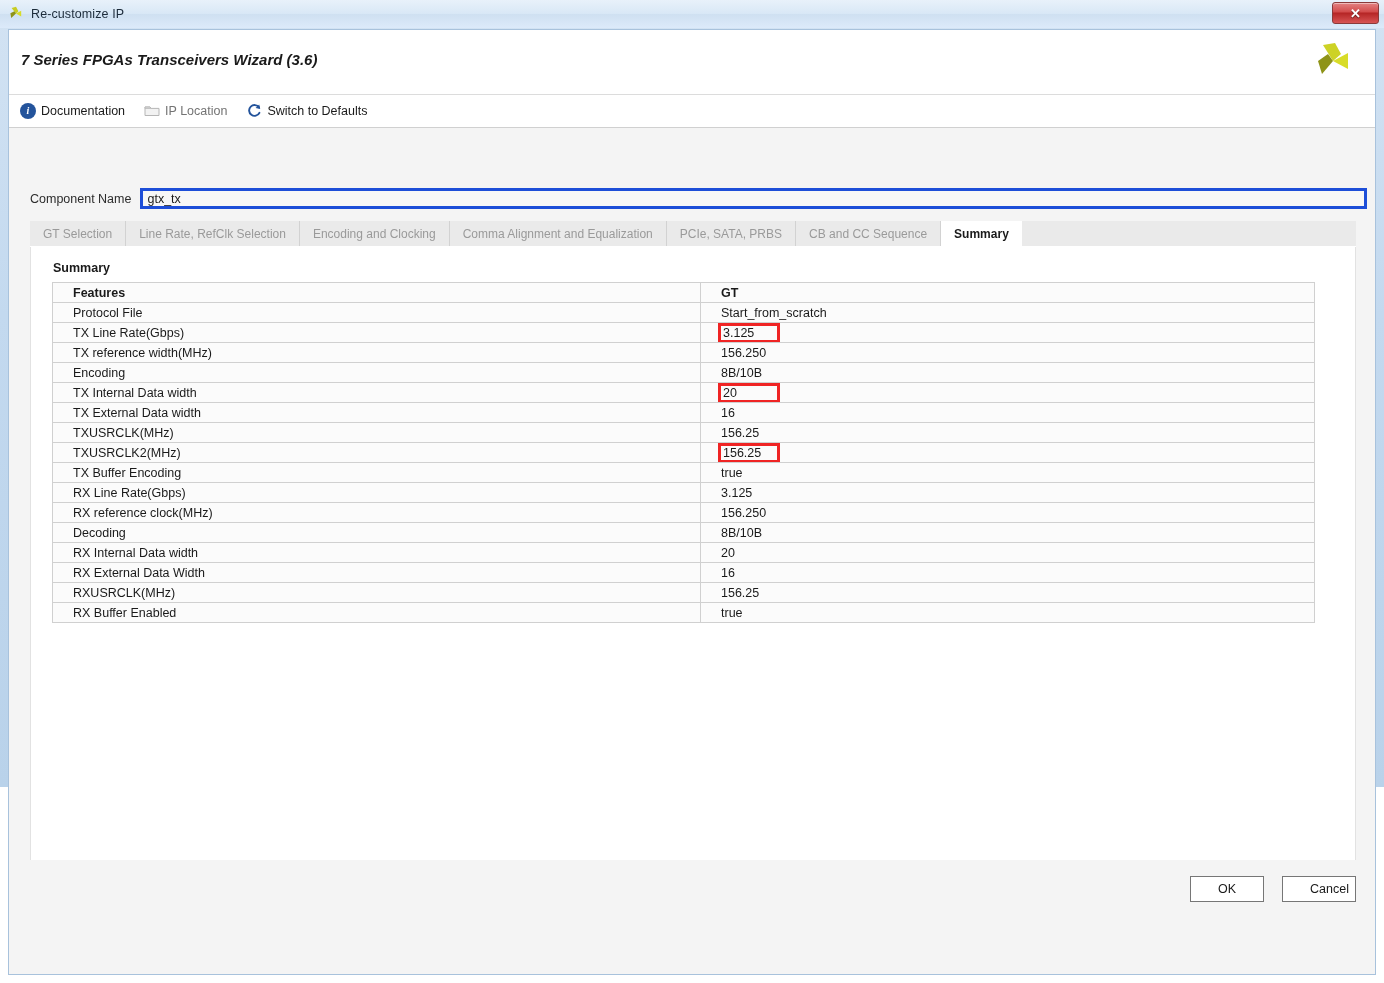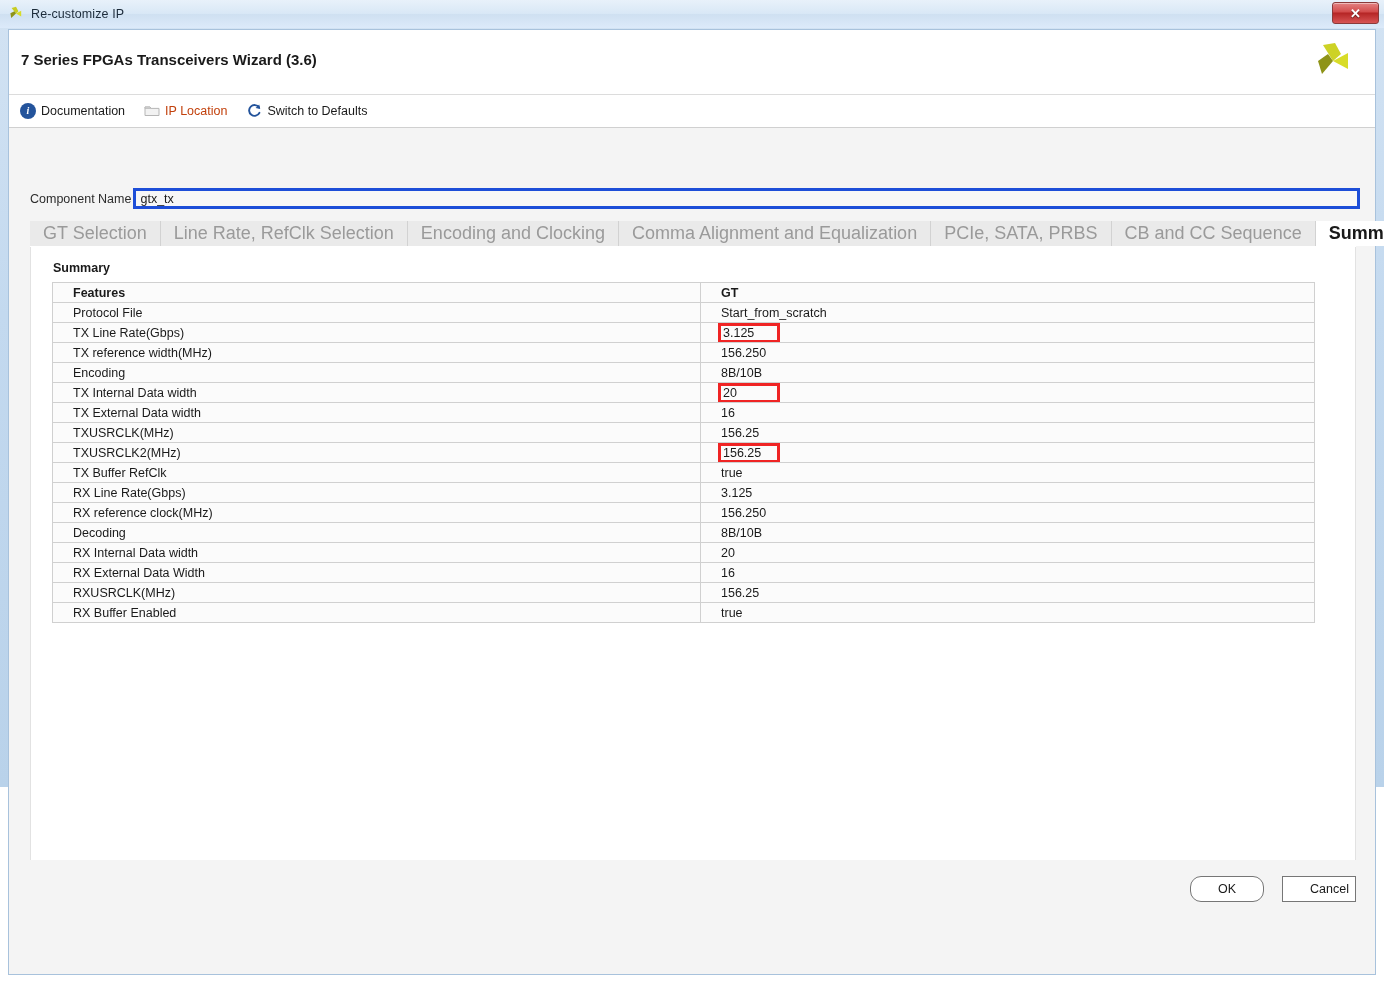--- a/index.html
+++ b/index.html
@@ -73,20 +73,21 @@
     background: #ffffff;
     border-bottom: 1px solid #dcdcdc;
     box-sizing: border-box;
   }
   #wizard-title {
     position: absolute;
     left: 12px; top: 21px;
     font-size: 15px;
     font-weight: bold;
     color: #1a1a1a;
+    font-style: italic;
   }
   #xilinx-logo {
     position: absolute;
     right: 22px; top: 11px;
     width: 40px; height: 40px;
   }
 
   #toolbar {
     position: absolute;
     left: 0; top: 65px;
@@ -99,21 +100,21 @@
     padding-left: 11px;
   }
   .toolbar-item {
     display: flex;
     align-items: center;
     margin-right: 19px;
     cursor: pointer;
     font-size: 12.5px;
     color: #1a1a1a;
   }
-  .toolbar-item.disabled { color: #c2410c; cursor: default; }
+  .toolbar-item.disabled { color: #737373; cursor: default; }
   .toolbar-icon {
     width: 16px; height: 16px;
     margin-right: 5px;
     display: inline-block;
     position: relative;
   }
 
   
   .icon-info {
     border-radius: 50%;
@@ -141,21 +142,21 @@
 
   #component-name-row {
     position: absolute;
     left: 21px; top: 60px;
     display: flex;
     align-items: center;
   }
   #component-name-label {
     font-size: 12.5px;
     color: #2c2c2c;
-    margin-right: 2px;
+    margin-right: 9px;
   }
   #component-name-input {
     width: 1227px; height: 21px;
     border: 3px solid #1d4ed8;
     background: #f7f7f7;
     font-family: "Liberation Sans", sans-serif;
     font-size: 12.5px;
     color: #1a1a1a;
     padding: 0 4px;
     box-sizing: border-box;
@@ -170,21 +171,21 @@
     background: #eaeaea;
     border-bottom: 1px solid #ffffff;
     display: flex;
     align-items: stretch;
     box-sizing: border-box;
   }
   .tab {
     display: flex;
     align-items: center;
     padding: 0 13px;
-    font-size: 18px;
+    font-size: 12px;
     color: #9a9a9a;
     border-right: 1px solid #d2d2d2;
     cursor: pointer;
     box-sizing: border-box;
     white-space: nowrap;
   }
   .tab.active {
     background: #ffffff;
     color: #1a1a1a;
     font-weight: bold;
@@ -258,21 +259,21 @@
     position: absolute;
     width: 74px; height: 26px;
     background: #ffffff;
     border: 1px solid #767676;
     font-family: "Liberation Sans", sans-serif;
     font-size: 12.5px;
     color: #1a1a1a;
     cursor: pointer;
     box-sizing: border-box;
   }
-  #ok-button { right: 111px; top: 16px; border-radius: 11px; }
+  #ok-button { right: 111px; top: 16px; }
   #cancel-button { right: 19px; top: 16px; text-align: right; }
 </style>
 </head>
 <body>
 
 <div id="window-frame">
 
   <div id="title-bar">
     <span id="title-bar-icon">
       <svg width="16" height="16" viewBox="0 0 40 40">
@@ -402,21 +403,21 @@
             </tr>
             <tr>
               <td>TXUSRCLK(MHz)</td>
               <td>156.25</td>
             </tr>
             <tr>
               <td>TXUSRCLK2(MHz)</td>
               <td><span class="highlight-box">156.25</span></td>
             </tr>
             <tr>
-              <td>TX Buffer RefClk</td>
+              <td>TX Buffer Encoding</td>
               <td>true</td>
             </tr>
             <tr>
               <td>RX Line Rate(Gbps)</td>
               <td>3.125</td>
             </tr>
             <tr>
               <td>RX reference clock(MHz)</td>
               <td>156.250</td>
             </tr>

